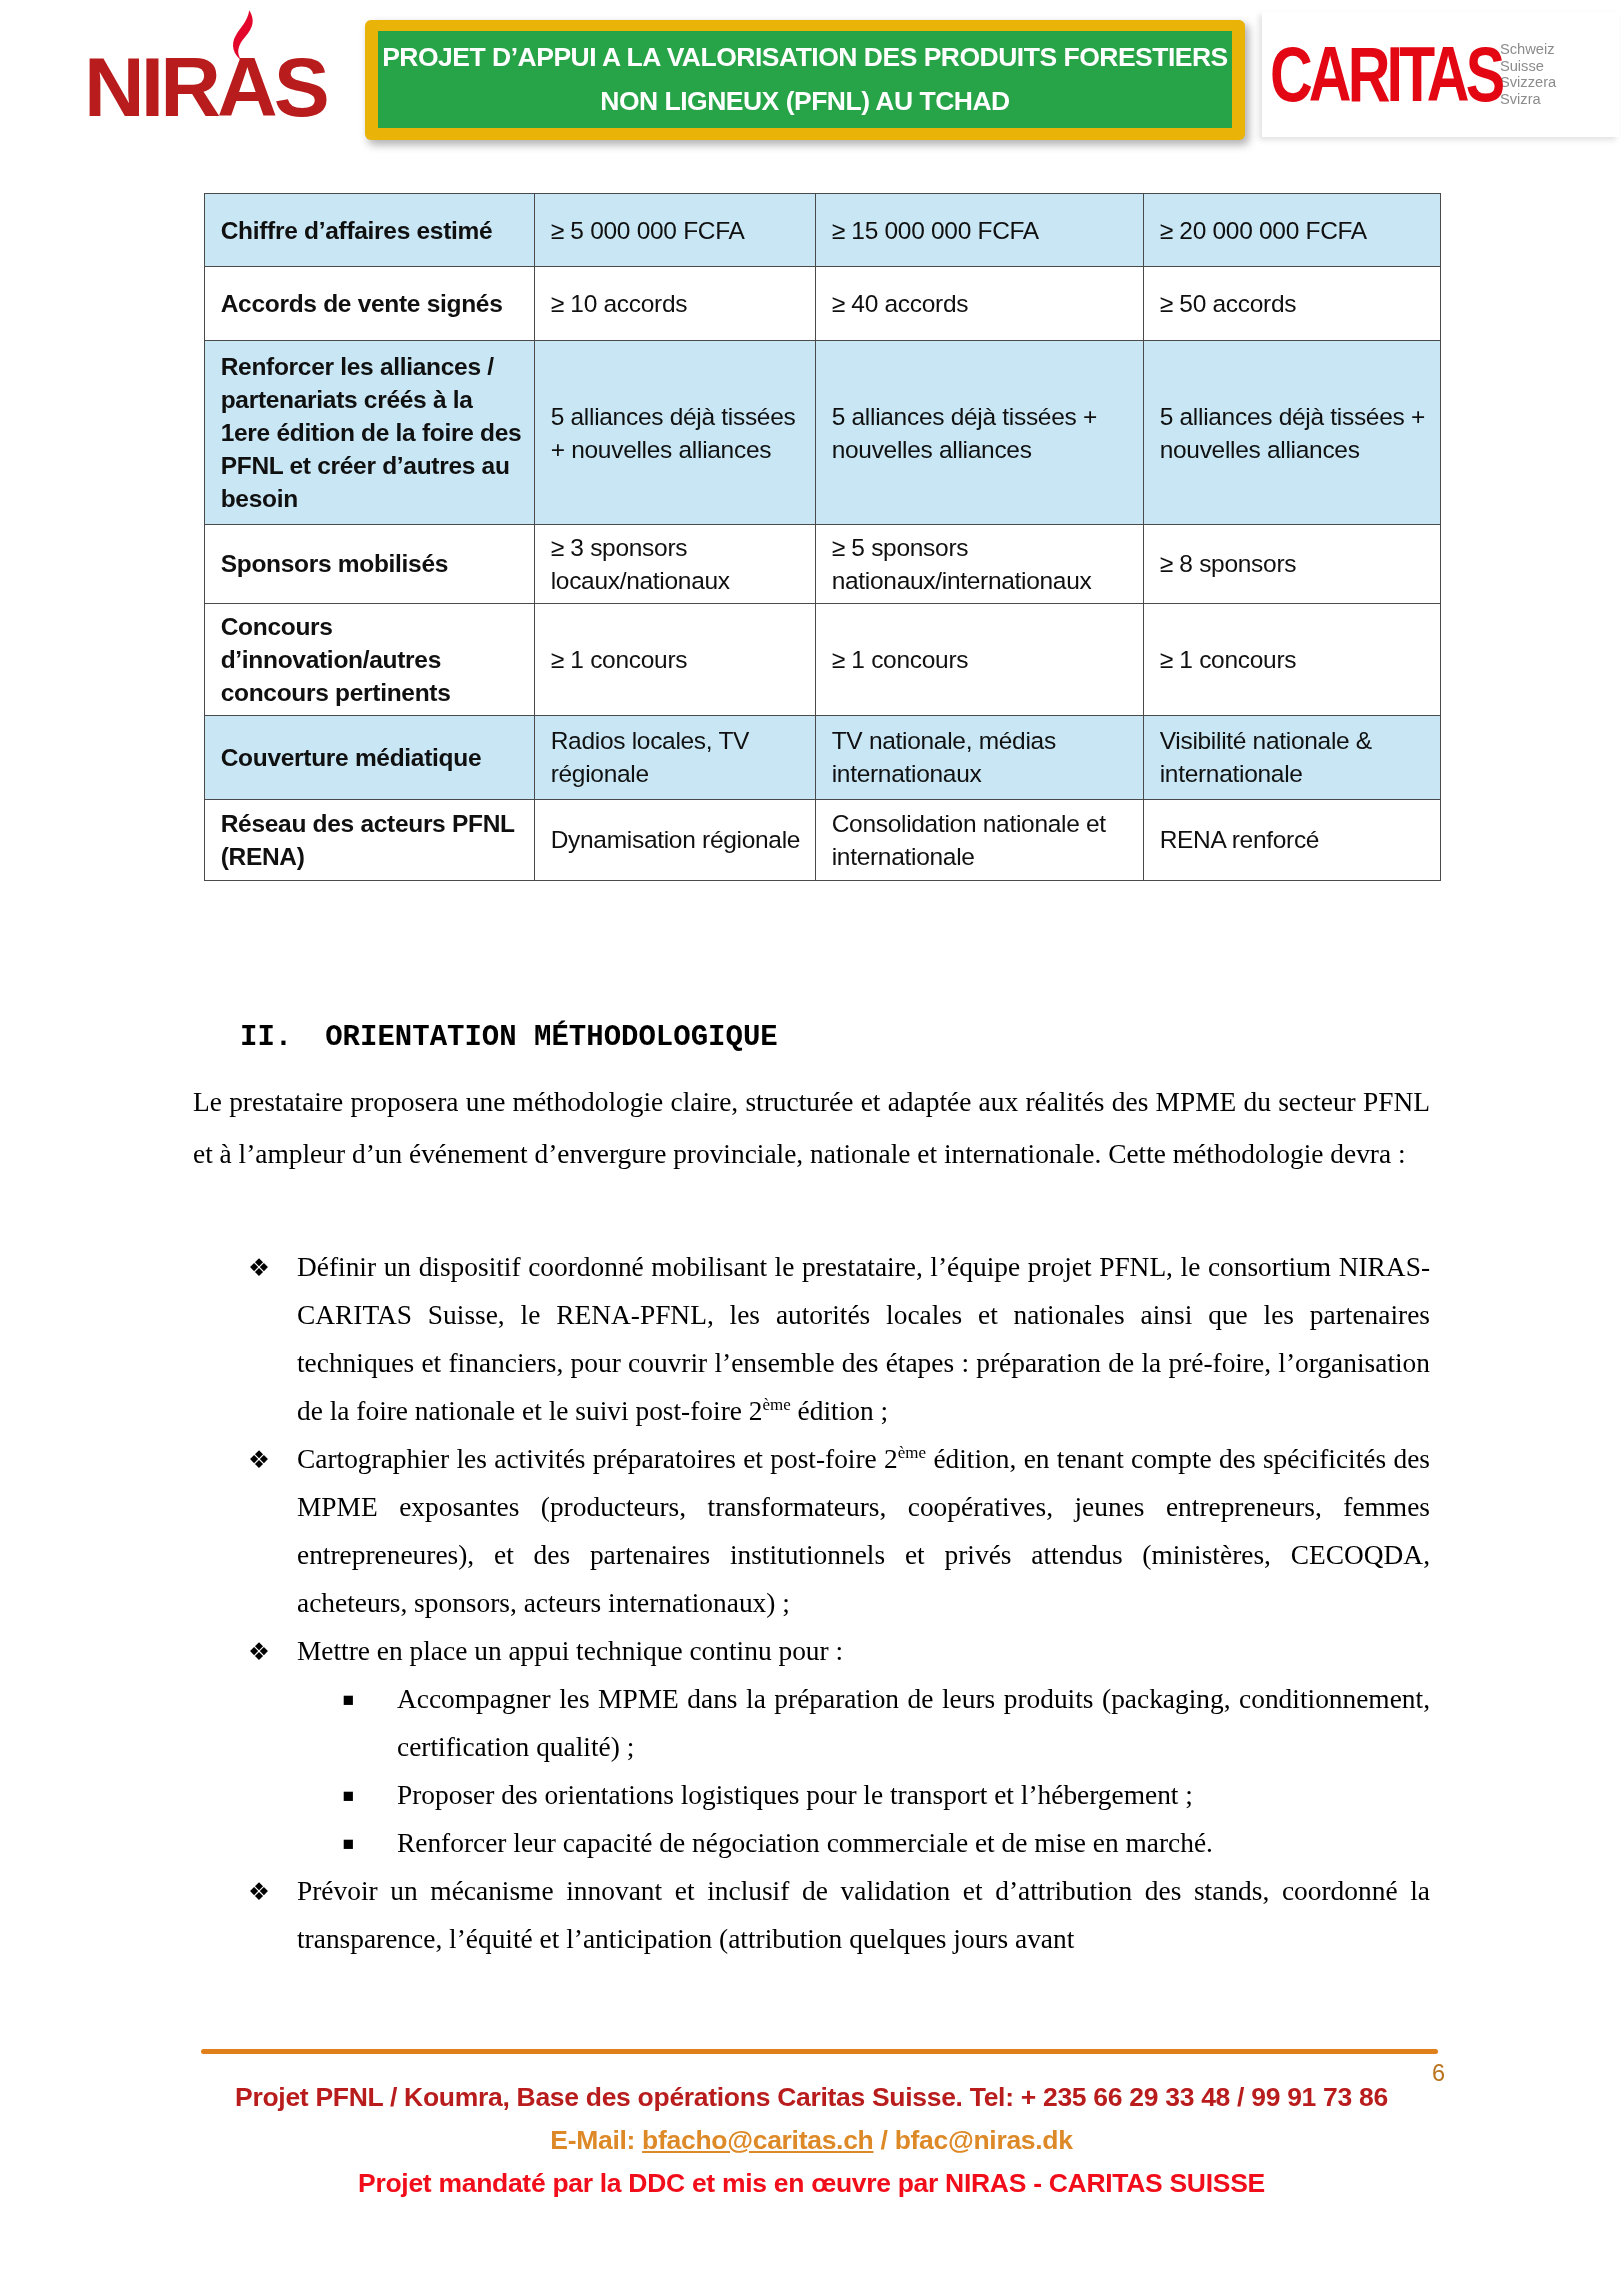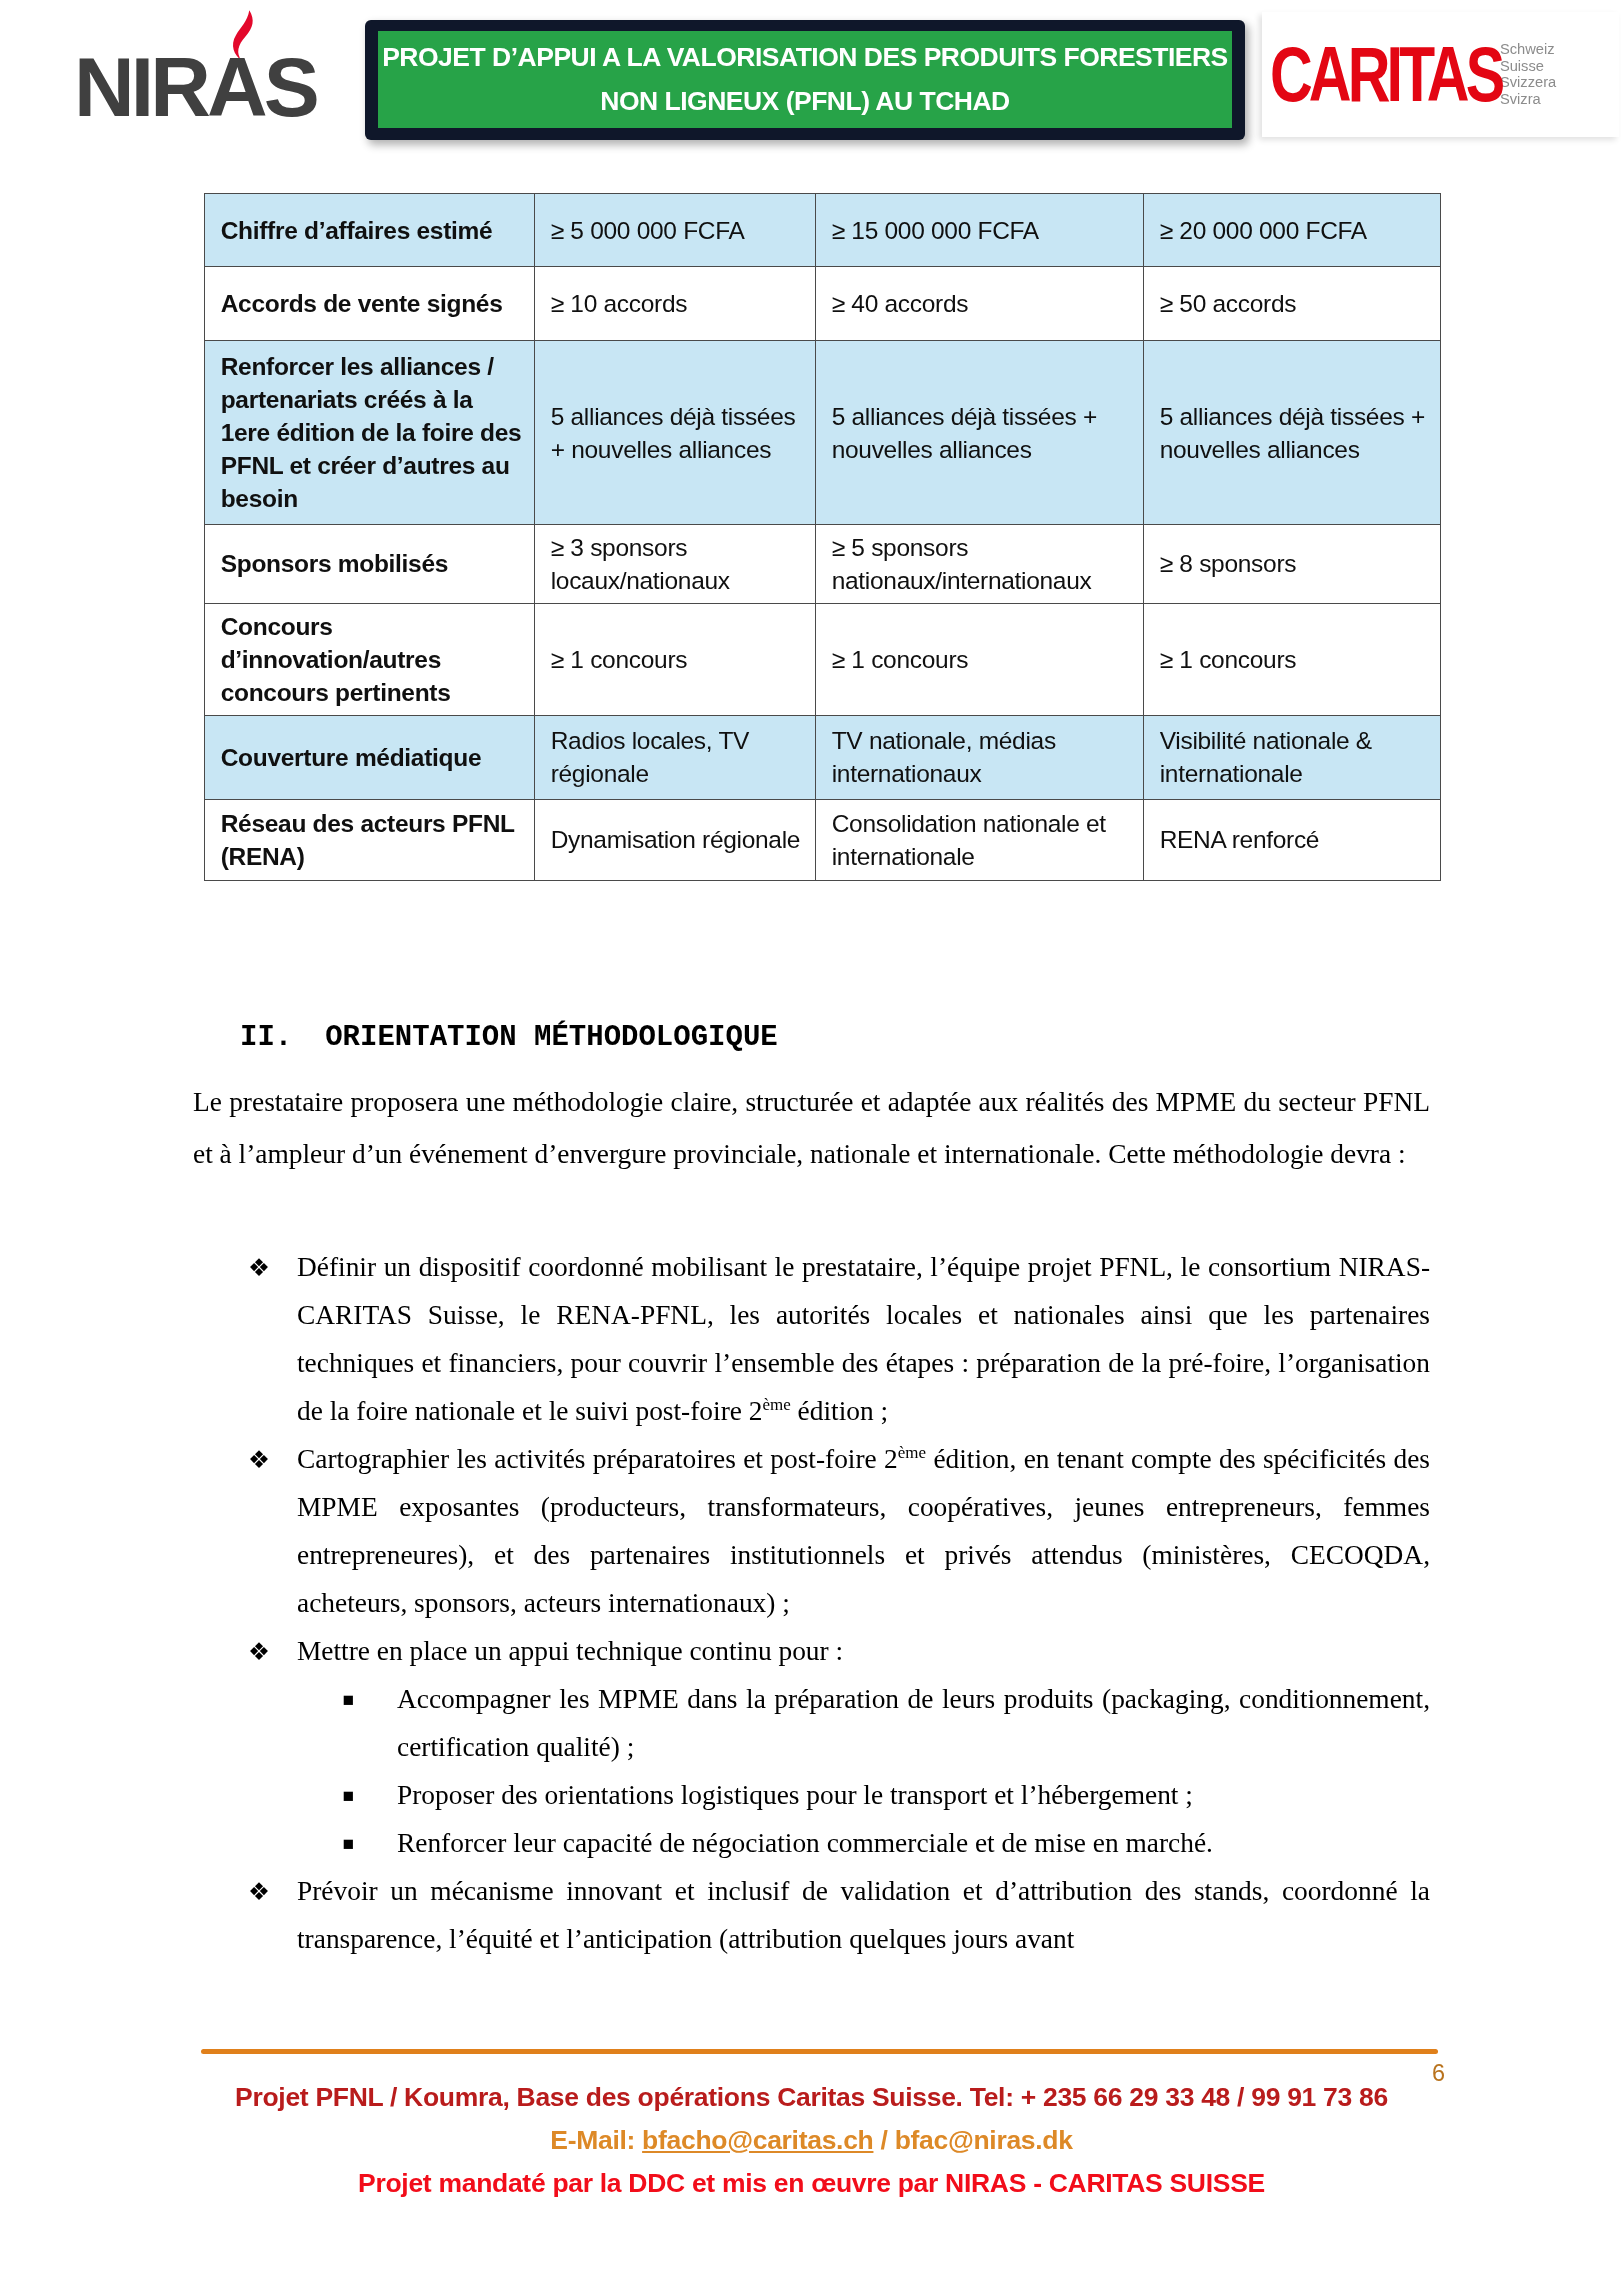--- a/index.html
+++ b/index.html
@@ -1,25 +1,25 @@
 <!DOCTYPE html>
 <html><head>
 <meta charset="utf-8">
 <style>
   html,body{margin:0;padding:0;background:#ffffff;}
   body{width:1621px;height:2293px;position:relative;font-family:"Liberation Serif",serif;color:#111;}
   .page{position:absolute;inset:0;overflow:hidden;}
 
   
   .niras{position:absolute;left:61px;top:5.9px;width:294px;height:129px;}
-  .niras-text{position:absolute;left:13px;top:39px;font-family:"Liberation Sans",sans-serif;
-      font-weight:bold;font-size:84px;line-height:84px;color:#404040;letter-spacing:-3.9px;}
+  .niras-text{position:absolute;left:23px;top:39px;font-family:"Liberation Sans",sans-serif;
+      font-weight:bold;font-size:84px;line-height:84px;color:#b91c1c;letter-spacing:-3.9px;}
   .flame{position:absolute;left:169px;top:3.9px;width:29px;height:51px;}
 
-  .banner-card{position:absolute;left:365px;top:19.6px;width:880px;height:120px;background:#0f172a;
+  .banner-card{position:absolute;left:365px;top:19.6px;width:880px;height:120px;background:#eab308;
       border-radius:5.9px;box-shadow:3.9px 4.9px 8.8px rgba(0,0,0,0.30);}
   .banner-green{position:absolute;left:12.7px;top:11.8px;right:12.7px;bottom:11.8px;background:#27a348;
       display:flex;flex-direction:column;align-items:center;justify-content:center;gap:12.7px;}
   .banner-green div{font-family:"Liberation Sans",sans-serif;font-weight:bold;font-size:26.5px;
       color:#ffffff;letter-spacing:-0.5px;white-space:nowrap;}
 
   .caritas{position:absolute;left:1262px;top:11.8px;width:357px;height:125px;background:#fff;
       box-shadow:-2.9px 2.9px 5.9px rgba(0,0,0,0.12);display:flex;align-items:center;}
   .caritas-text{font-family:"Liberation Sans",sans-serif;font-weight:bold;font-size:74px;
       color:#e30613;letter-spacing:-4.9px;transform:scale(0.80,1.05);transform-origin:left center;

